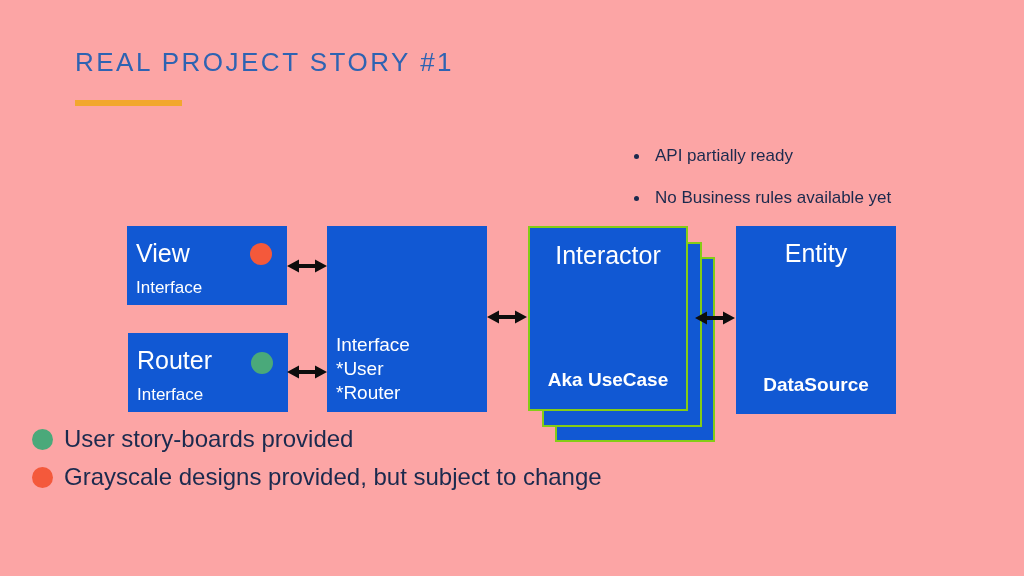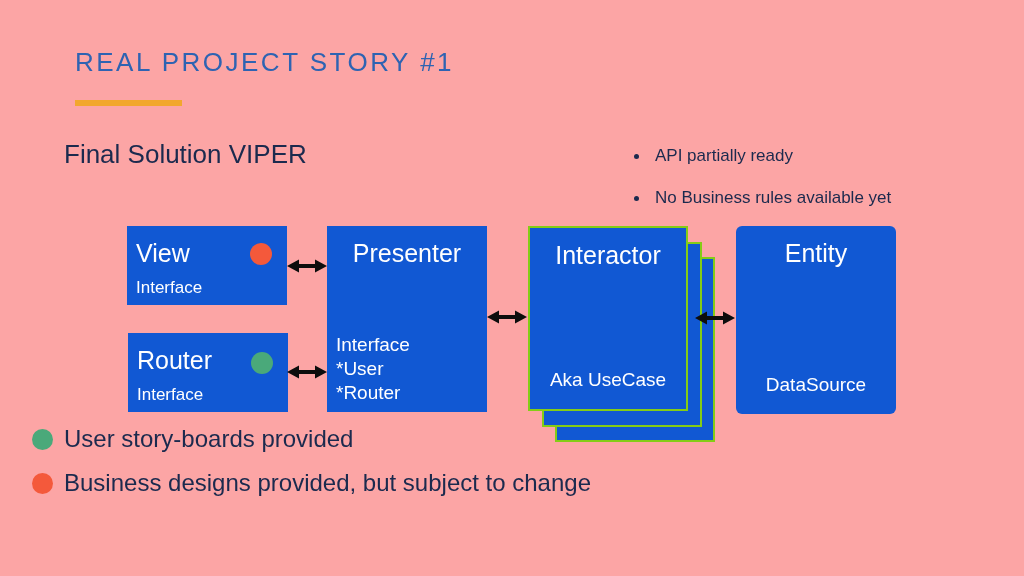--- a/index.html
+++ b/index.html
@@ -78,20 +78,21 @@
     position: absolute;
     left: 0; right: 0; top: 13px;
     text-align: center;
     font-size: 25px;
   }
   .box-sub-center {
     position: absolute;
     left: 0; right: 0; bottom: 18px;
     text-align: center;
     font-size: 19px;
+    font-weight: bold;
   }
   .marker {
     position: absolute;
     left: 123px; top: 17px;
     width: 22px; height: 22px;
     border-radius: 50%;
   }
   .marker-orange { background: #f4593b; }
   .marker-green  { background: #4aa97a; }
   .presenter-lines {
@@ -109,21 +110,21 @@
   .arrow {
     position: absolute;
     width: 40px; height: 14px;
   }
   .arrow svg { display: block; width: 100%; height: 100%; }
   .legend {
     position: absolute;
     left: 32px; top: 424px;
     display: flex;
     flex-direction: column;
-    gap: 14px;
+    gap: 8px;
   }
   .legend-item {
     display: flex;
     align-items: center;
     font-size: 24px;
     line-height: 30px;
     white-space: nowrap;
   }
   .legend-dot {
     width: 21px; height: 21px;
@@ -133,21 +134,20 @@
   }
 </style>
 </head>
 <body>
 
 <div class="slide">
 
   <div class="page-title">REAL PROJECT STORY #1</div>
   <div class="title-rule"></div>
 
-  <div class="subtitle">Final Solution VIPER</div>
 
   <div class="bullet-list">
     <div class="bullet-item">
       <span class="bullet-dot"></span>
       <span>API partially ready</span>
     </div>
     <div class="bullet-item">
       <span class="bullet-dot"></span>
       <span>No Business rules available yet</span>
     </div>
@@ -159,36 +159,35 @@
     <div class="box-sub-left">Interface</div>
   </div>
 
   <div class="box box-small" style="left:128px; top:333px;">
     <div class="box-title-left">Router</div>
     <span class="marker marker-green" style="top:19px;"></span>
     <div class="box-sub-left">Interface</div>
   </div>
 
   <div class="box box-tall" style="left:327px; top:226px; height:186px;">
-    <div class="box-title-center">Presenter</div>
     <div class="presenter-lines">
       <div>Interface</div>
       <div>*User</div>
       <div>*Router</div>
     </div>
   </div>
 
   <div class="stack-layer" style="left:555px; top:257px;"></div>
   <div class="stack-layer" style="left:542px; top:242px;"></div>
   <div class="box box-tall stack-layer" style="left:528px; top:226px;">
     <div class="box-title-center">Interactor</div>
     <div class="box-sub-center">Aka UseCase</div>
   </div>
 
-  <div class="box box-tall" style="left:736px; top:226px; height:188px;border-radius:6px;">
+  <div class="box box-tall" style="left:736px; top:226px; height:188px;">
     <div class="box-title-center">Entity</div>
     <div class="box-sub-center">DataSource</div>
   </div>
 
   <div class="arrow" style="left:287px; top:259px;">
     <svg viewBox="0 0 40 14">
         <path fill="#0d0d0d" d="M0,7 L12,0.5 L12,5 L28,5 L28,0.5 L40,7 L28,13.5 L28,9 L12,9 L12,13.5 Z"></path>
       </svg>
   </div>
   <div class="arrow" style="left:287px; top:365px;">
@@ -207,17 +206,17 @@
       </svg>
   </div>
 
   <div class="legend">
     <div class="legend-item">
       <span class="legend-dot marker-green"></span>
       <span>User story-boards provided</span>
     </div>
     <div class="legend-item">
       <span class="legend-dot marker-orange"></span>
-      <span>Business designs provided, but subject to change</span>
+      <span>Grayscale designs provided, but subject to change</span>
     </div>
   </div>
 
 </div>
 
 </body></html>

